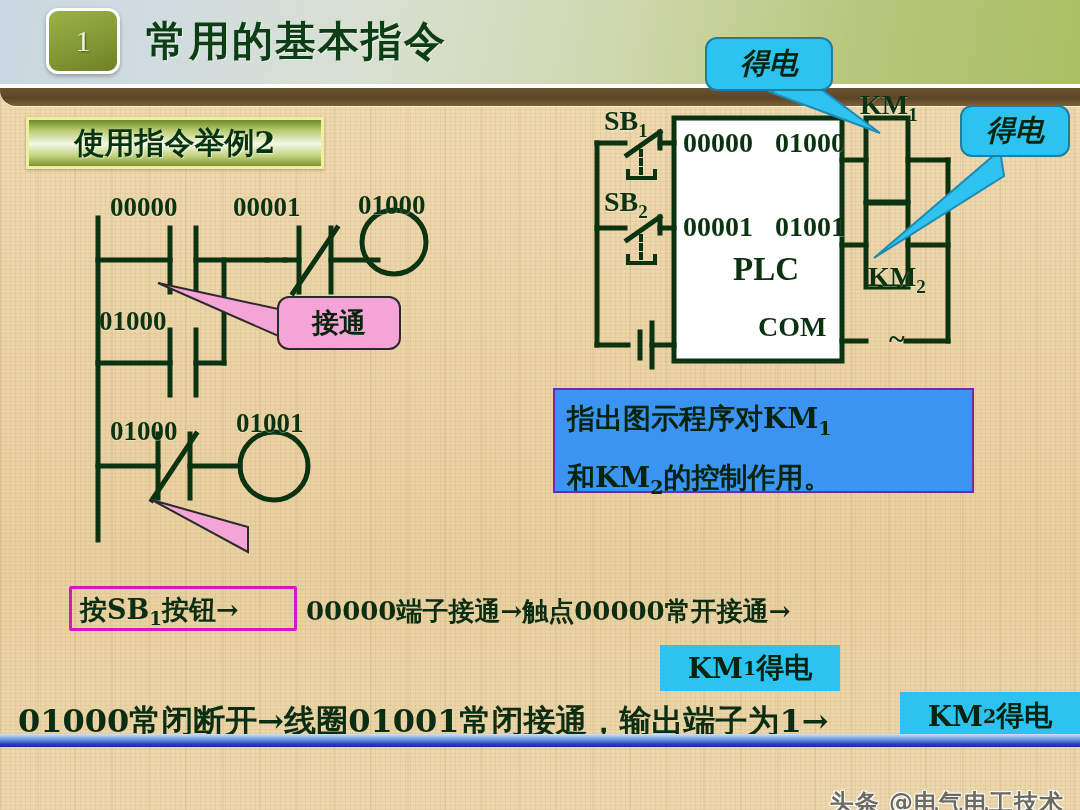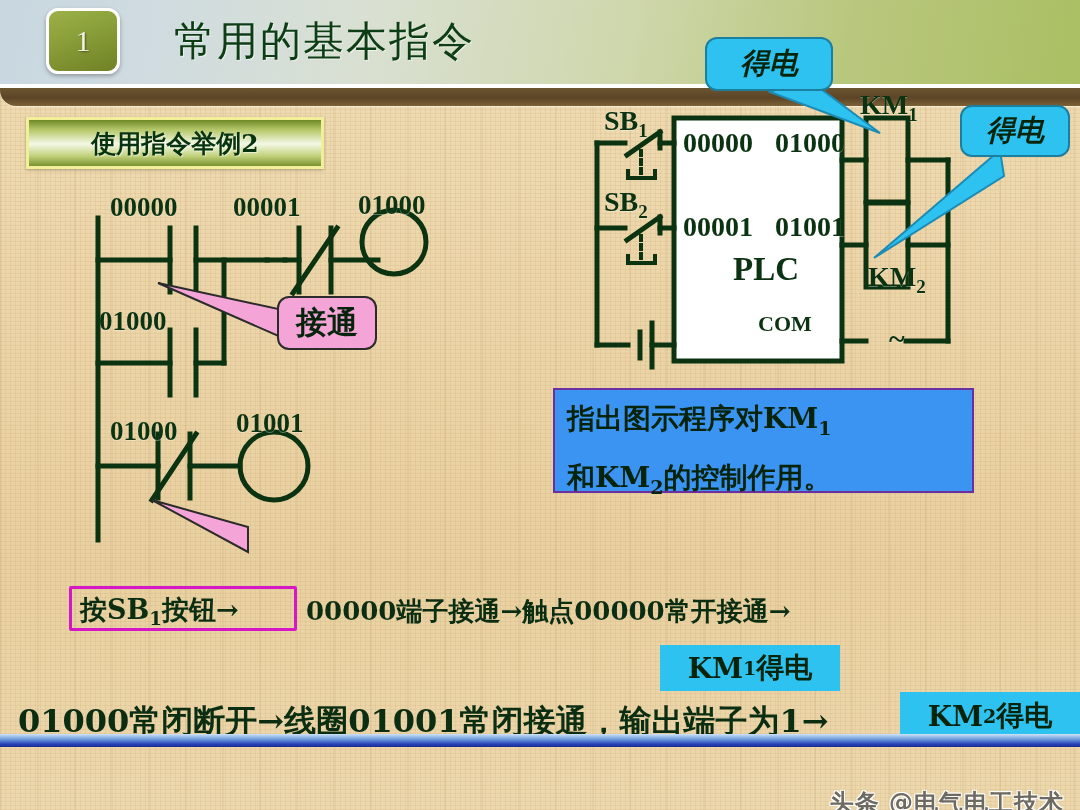--- a/index.html
+++ b/index.html
@@ -36,46 +36,45 @@
     background:linear-gradient(160deg,#9cb046 0%,#8aa03a 40%,#6f8125 100%);
     border:3px solid #ffffff;
     box-sizing:border-box;
     display:flex;align-items:center;justify-content:center;
     color:#f2f2e2;font-size:30px;font-family:"Liberation Serif",serif;
     text-shadow:1px 1px 2px rgba(0,0,0,.45);
     box-shadow:0 2px 4px rgba(0,0,0,.3);
   }
   .header-title{
     position:absolute;left:146px;top:8px;height:66px;display:flex;align-items:center;
-    font-family:"DejaVu Sans",sans-serif;font-weight:normal;font-size:41px;color:#0d3d14;
+    font-family:"DejaVu Sans",sans-serif;font-weight:bold;font-size:41px;color:#0d3d14;
     letter-spacing:2px;
     text-shadow:1px 1px 0 rgba(255,255,255,.55);
-    margin-left:28px;
   }
   
   .plaque{
     position:absolute;left:26px;top:117px;width:298px;height:52px;
     background:linear-gradient(180deg,#6f8a26 0%,#b7c96c 22%,#f4f8e6 52%,#c2d27c 78%,#7b9330 100%);
     border:3px solid #f2ef9a;
     box-sizing:border-box;
     display:flex;align-items:center;justify-content:center;
-    font-family:"DejaVu Serif",serif;font-weight:bold;font-size:25px;color:#08330f;
+    font-family:"DejaVu Serif",serif;font-weight:bold;font-size:30px;color:#08330f;
     text-shadow:1px 1px 1px rgba(255,255,255,.6);
     box-shadow:0 1px 3px rgba(0,0,0,.25);
   }
   
   .layer{position:absolute;left:0;top:0;width:1080px;height:810px;pointer-events:none;}
   
   .callout{
     position:absolute;box-sizing:border-box;display:flex;align-items:center;justify-content:center;
     font-family:"DejaVu Serif",serif;font-weight:bold;color:#06240c;
   }
   .callout.pink{background:#f4a4d6;border:2px solid #2b2b2b;border-radius:12px;}
   .callout.cyan{background:#2ec2f0;border:2px solid #1d7fa0;border-radius:12px;}
-  .c-jietong{left:277px;top:296px;width:100px;height:54px;font-size:31px;}
+  .c-jietong{left:277px;top:296px;width:124px;height:54px;font-size:27px;}
   .c-duankai{left:240px;top:512px;width:104px;height:54px;font-size:27px;}
   .c-dedian1{left:705px;top:37px;width:128px;height:54px;font-size:29px;font-style:italic;}
   .c-dedian2{left:960px;top:105px;width:110px;height:52px;font-size:29px;font-style:italic;}
   
   .dlabel{
     position:absolute;font-family:"Liberation Serif",serif;font-weight:bold;color:#0b3311;
     white-space:nowrap;text-shadow:0 1px 0 rgba(255,255,255,.35);
   }
   .addr{font-size:27px;}
   .bigser{font-family:"Liberation Serif",serif;font-weight:bold;font-size:28px;color:#0b3311;}
@@ -235,21 +234,21 @@
     </g>
   </svg>
 
   <div class="dlabel bigser" style="left:604px;top:105px;"><span>SB</span><sub>1</sub></div>
   <div class="dlabel bigser" style="left:604px;top:186px;"><span>SB</span><sub>2</sub></div>
   <div class="dlabel bigser" style="left:683px;top:127px;">00000</div>
   <div class="dlabel bigser" style="left:683px;top:211px;">00001</div>
   <div class="dlabel bigser" style="left:775px;top:127px;">01000</div>
   <div class="dlabel bigser" style="left:775px;top:211px;">01001</div>
   <div class="dlabel" style="left:733px;top:251px;font-size:33px;">PLC</div>
-  <div class="dlabel" style="left:758px;top:311px;font-size:22px;">COM</div>
+  <div class="dlabel" style="left:758px;top:311px;font-size:28px;">COM</div>
   <div class="dlabel bigser" style="left:860px;top:89px;"><span>KM</span><sub>1</sub></div>
   <div class="dlabel bigser" style="left:868px;top:261px;"><span>KM</span><sub>2</sub></div>
   <div class="dlabel" style="left:889px;top:322px;font-size:30px;">~</div>
 
   <div class="callout cyan c-dedian1">得电</div>
   <div class="callout cyan c-dedian2">得电</div>
 
   <div class="qbox">
     <div><span>指出图示程序对KM</span><sub>1</sub></div>
     <div><span>和KM</span><sub>2</sub><span>的控制作用。</span></div>

